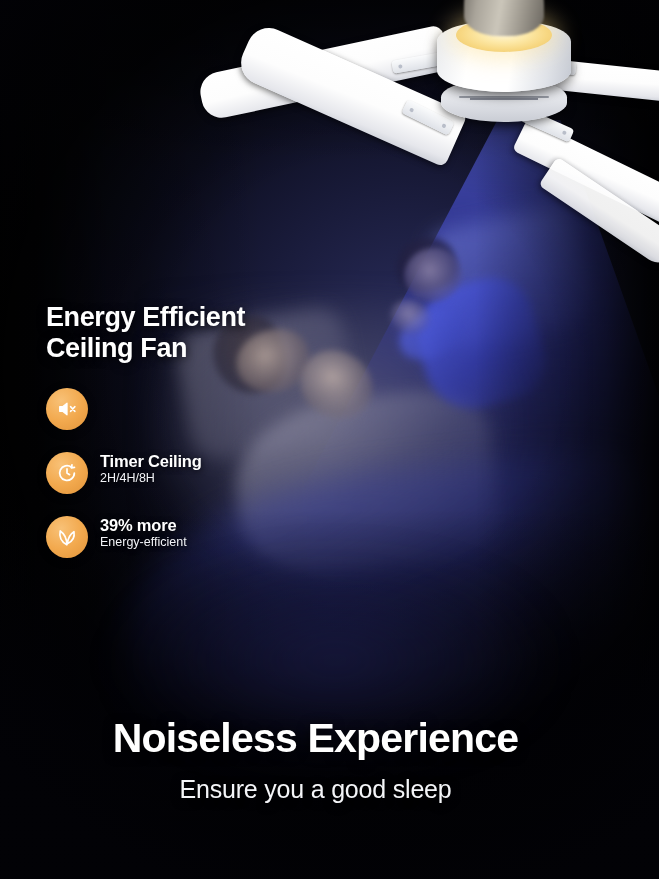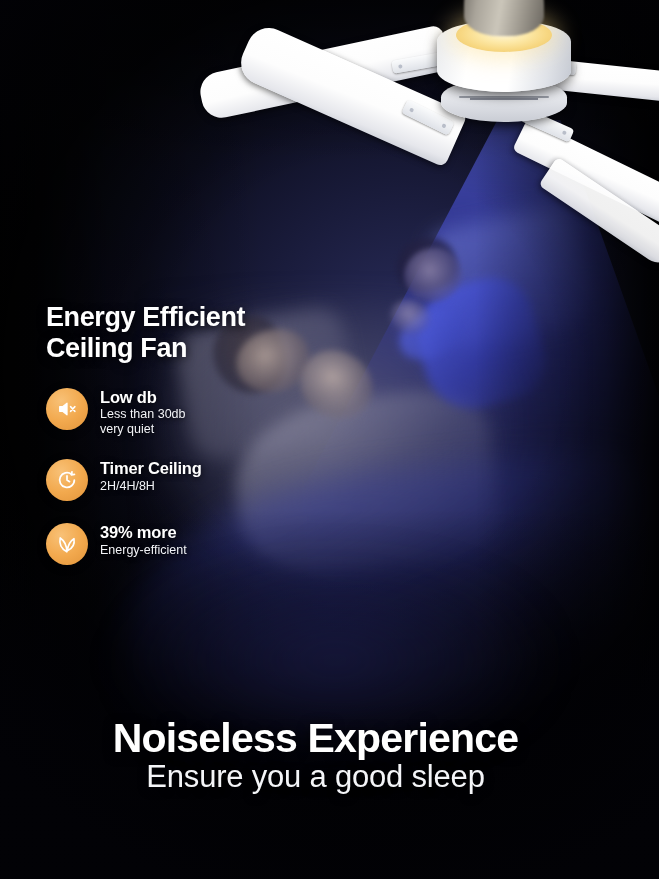--- a/index.html
+++ b/index.html
@@ -386,24 +386,24 @@
   }
   .bottom-title {
     font-size: 41px;
     font-weight: 700;
     color: #ffffff;
     letter-spacing: -0.8px;
     line-height: 1.0;
     text-shadow: 0 2px 12px rgba(0,0,0,0.8);
   }
   .bottom-sub {
-    font-size: 31px;
+    font-size: 25px;
     font-weight: 400;
     color: #f4f5f8;
-    margin-top: 0;
+    margin-top: 16px;
     letter-spacing: -0.2px;
     text-shadow: 0 2px 10px rgba(0,0,0,0.8);
   }
 </style>
 </head>
 <body>
 
 <div id="poster">
 
   <div class="scene">
@@ -453,25 +453,20 @@
 Ceiling Fan</div>
 
   <div class="features">
 
     <div class="feature">
       <div class="feat-icon">
         <svg width="22" height="22" viewBox="0 0 24 24" fill="none" stroke="#ffffff" stroke-width="1.9" stroke-linecap="round" stroke-linejoin="round">
           <path d="M4 9.5h3.2L12 5.6v12.8L7.2 14.5H4z" fill="#ffffff" stroke="#ffffff" stroke-width="1.4"></path>
           <path d="M16 9.5l4.5 5M20.5 9.5L16 14.5"></path>
         </svg>
-      </div>
-      <div class="feat-text">
-        <div class="feat-title">Low db</div>
-        <div class="feat-sub">Less than 30db
-very quiet</div>
       </div>
     </div>
 
     <div class="feature">
       <div class="feat-icon">
         <svg width="22" height="22" viewBox="0 0 24 24" fill="none" stroke="#ffffff" stroke-width="1.9" stroke-linecap="round" stroke-linejoin="round">
           <path d="M20 12a8 8 0 1 1-3.1-6.3"></path>
           <path d="M17.4 3.1l-.5 3.2 3.2-.4"></path>
           <path d="M12 7.6V12l2.8 1.8"></path>
         </svg>

